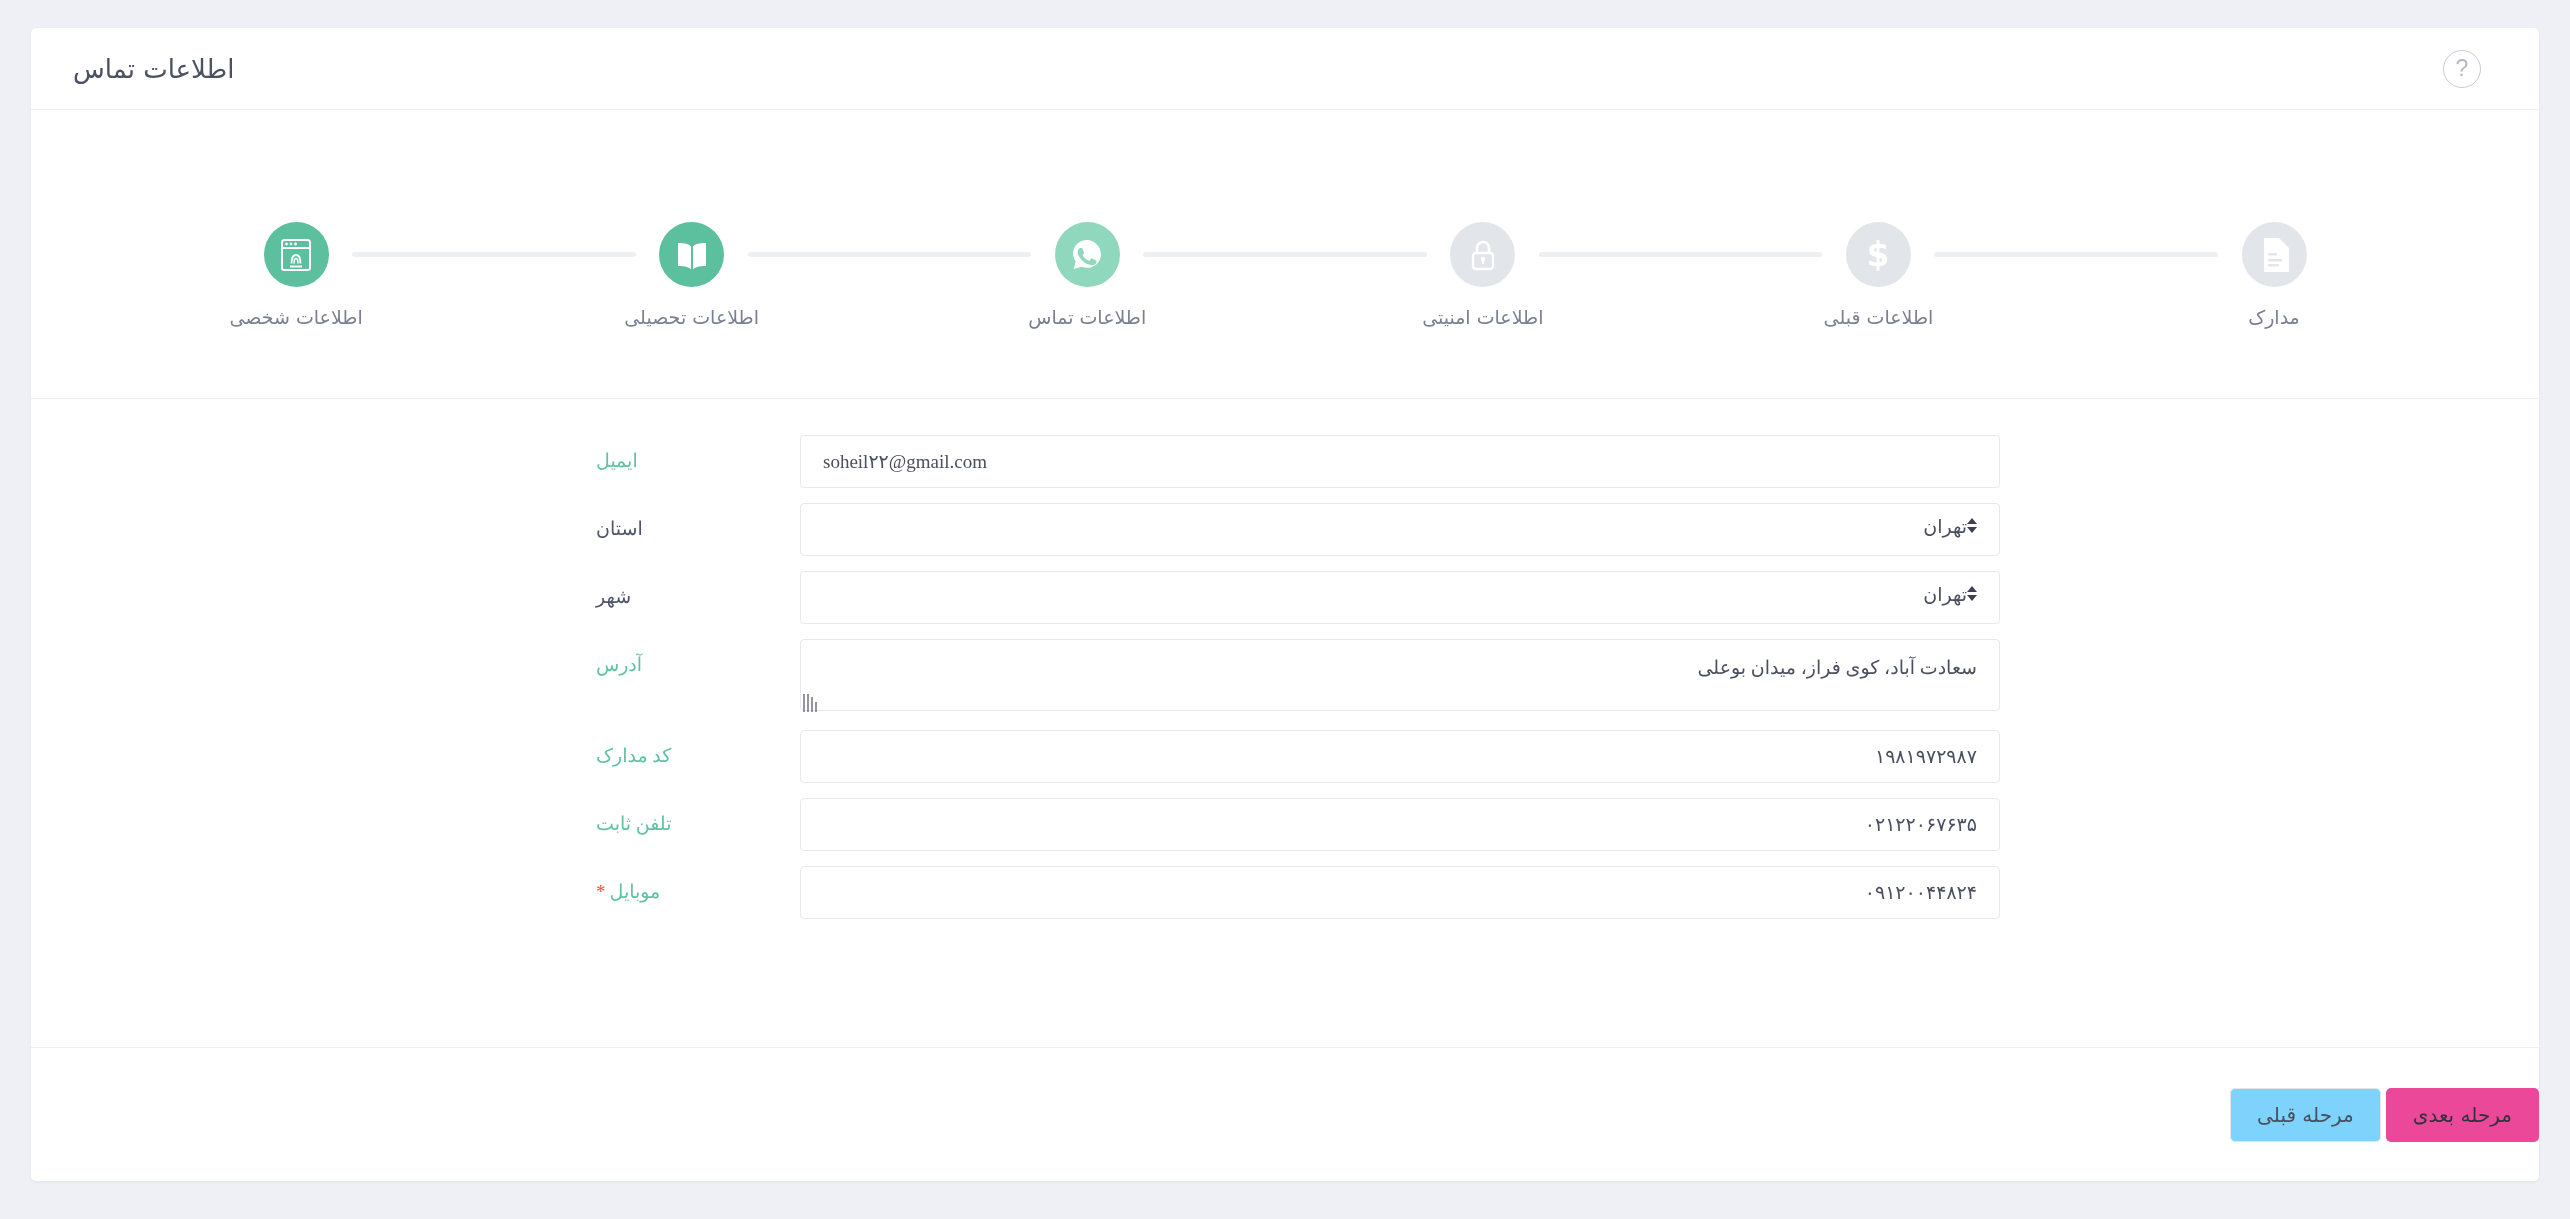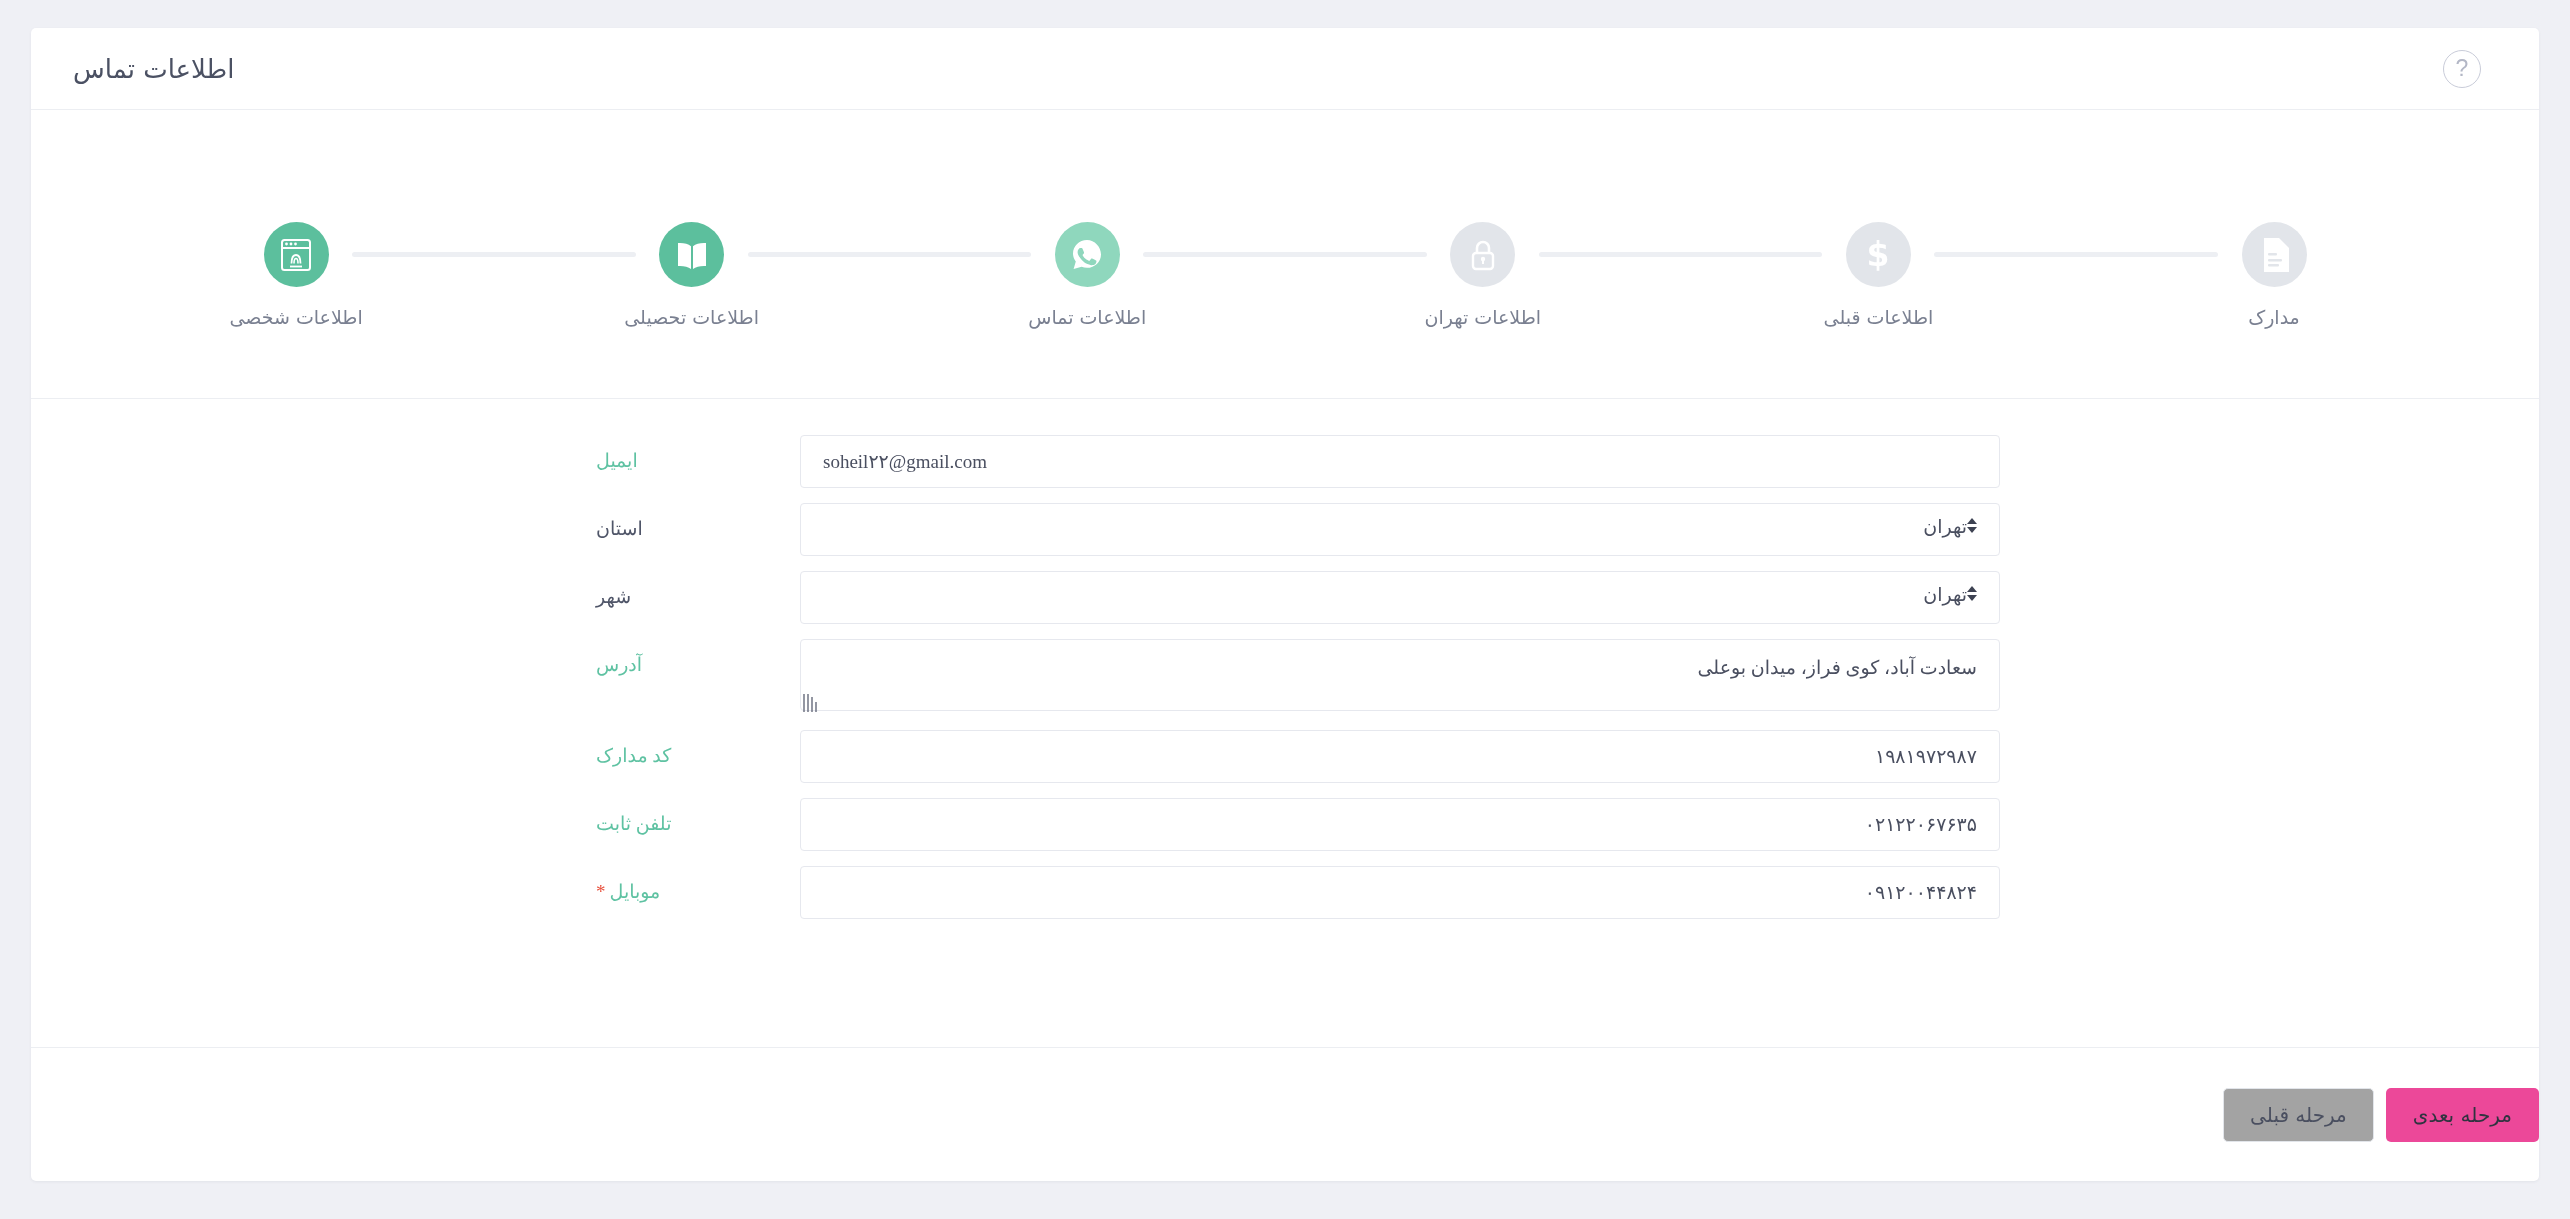--- a/index.html
+++ b/index.html
@@ -235,25 +235,25 @@
     cursor: pointer;
     border: 1px solid transparent;
     padding: 0 26px;
   }
   .btn-next {
     background: #ec4899;
     color: #2f3440;
     order: 1;
   }
   .btn-prev {
-    background: #a3a3a3;
+    background: #7dd3fc;
     color: #4a4f60;
     border: 1px solid #e2e5ea;
     order: 2;
-    margin-right: 12px;
+    margin-right: 5px;
   }
 </style>
 </head>
 <body>
 
 <div class="page">
   <div class="card">
 
     <div class="card-header">
       <div class="help-icon">?</div>
@@ -285,21 +285,21 @@
           <div class="step-line"></div>
           <div class="step">
             <div class="step-circle inactive">
               <svg width="26" height="32" viewBox="0 0 26 32">
                 <path d="M7 14V9a6 6 0 0 1 12 0v5" stroke="#fff" stroke-width="2.6" fill="none"></path>
                 <rect x="3" y="14" width="20" height="16" rx="3" stroke="#fff" stroke-width="2.4" fill="none"></rect>
                 <circle cx="13" cy="20" r="2.2" fill="#fff"></circle>
                 <rect x="12" y="21" width="2" height="4" fill="#fff"></rect>
               </svg>
             </div>
-            <div class="step-label">اطلاعات تهران</div>
+            <div class="step-label">اطلاعات امنیتی</div>
           </div>
           <div class="step-line"></div>
           <div class="step">
             <div class="step-circle current">
               <svg width="34" height="34" viewBox="0 0 34 34">
                 <path fill="#fff" d="M17 2C9.3 2 3 8 3 15.4c0 3 1 5.7 2.8 8L3.6 31l8-2.2c1.7.7 3.5 1 5.4 1C24.7 29.8 31 23.8 31 16.4 31 9 24.7 2 17 2z"></path>
                 <path fill="#8fd7bd" d="M12.4 10.6c-.3-.7-.7-.7-1-.7h-.9c-.3 0-.9.1-1.3.6s-1.6 1.6-1.6 3.8c0 2.3 1.7 4.4 1.9 4.7.2.3 3.2 5.1 7.9 7 3.9 1.5 4.7 1.2 5.6 1.1.8-.1 2.7-1.1 3.1-2.2.4-1.1.4-2 .3-2.2l-1.2-.6s-2.7-1.3-3.1-1.5c-.4-.1-.7-.2-1 .2-.3.5-1.2 1.5-1.4 1.8-.3.3-.5.4-.9.1-.4-.2-1.9-.7-3.6-2.2-1.3-1.2-2.2-2.6-2.5-3.1-.2-.4 0-.6.2-.8l.7-.8c.2-.3.3-.5.4-.8.1-.3.1-.6 0-.8l-1.6-3.6z"></path>
               </svg>
             </div>
             <div class="step-label">اطلاعات تماس</div>

